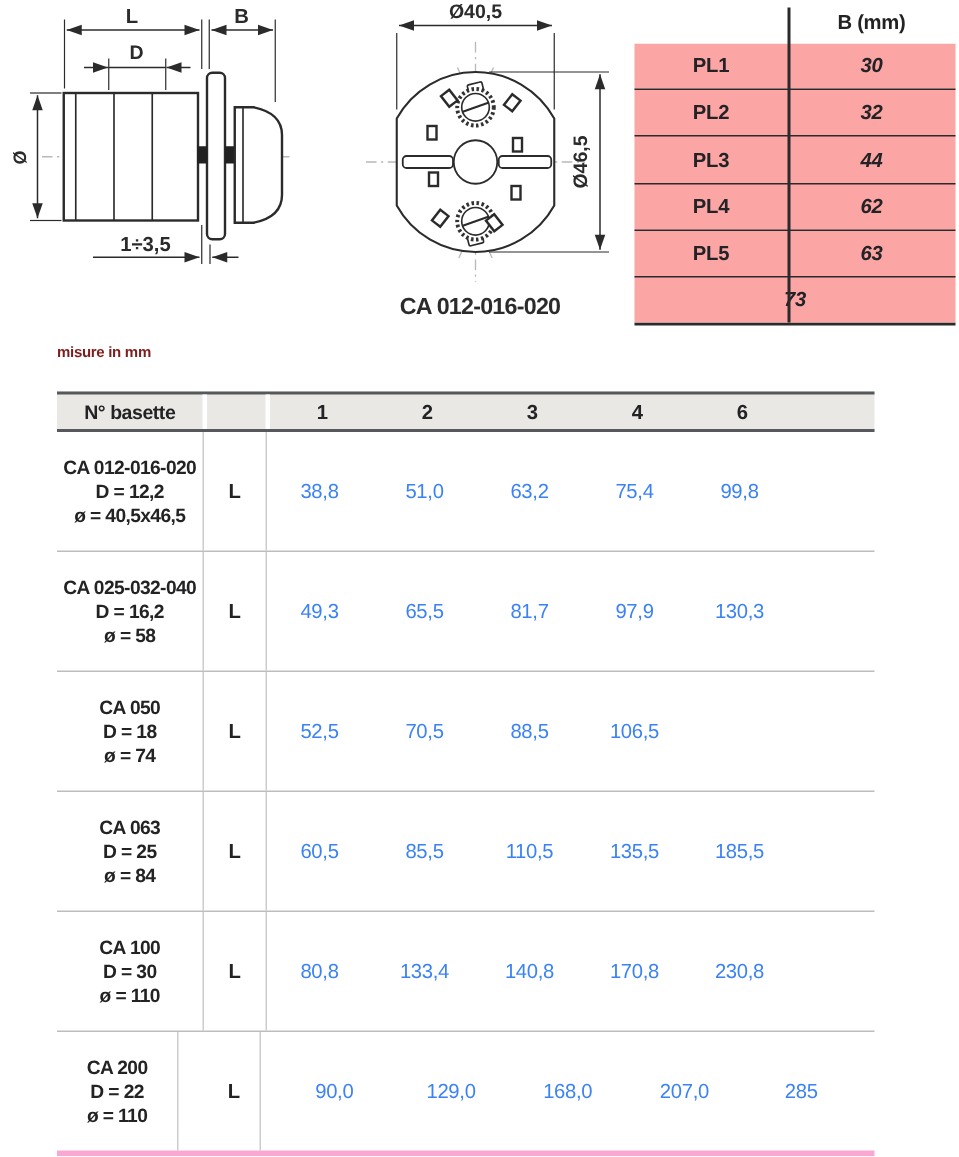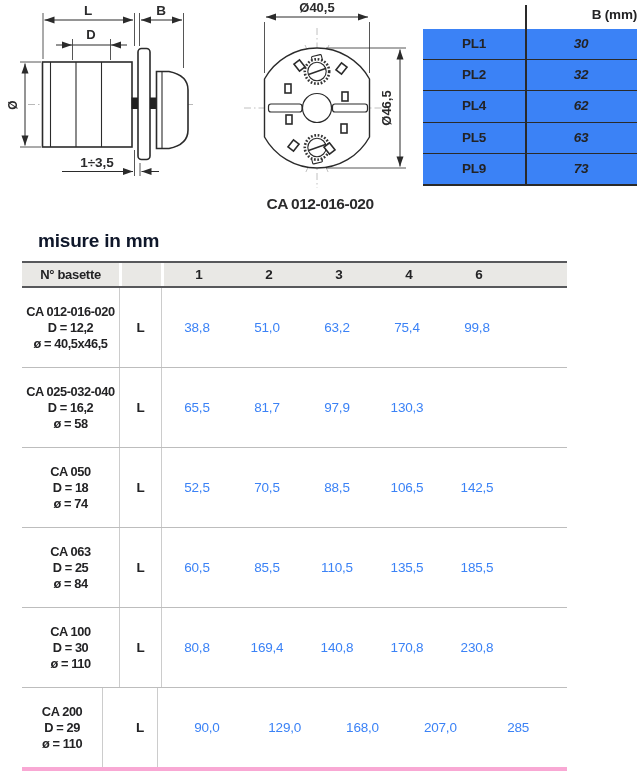--- a/index.html
+++ b/index.html
@@ -4,31 +4,31 @@
 <style>
   html,body{margin:0;padding:0;background:#fff;}
   .page{position:relative;width:639px;height:771px;background:#ffffff;overflow:hidden;
         font-family:"Liberation Sans","DejaVu Sans",sans-serif;color:#2d2d2f;}
   svg text{font-family:"Liberation Sans","DejaVu Sans",sans-serif;fill:#2b2b2c;}
 
   
   .b-table{position:absolute;left:423px;top:2px;width:214px;border-bottom:2px solid #2a2a2a;}
   .b-table::before{content:'';position:absolute;left:102px;top:3px;bottom:0;width:1.6px;background:#2a2a2a;z-index:3;}
   .bt-header{position:relative;height:27px;background:#fff;}
-  .bt-h{position:absolute;left:102px;width:112px;top:5px;text-align:right;font-weight:bold;font-size:13.5px;letter-spacing:-0.2px;color:#232325;}
-  .bt-row{display:flex;height:30.2px;background:#3b82f6;}
+  .bt-h{position:absolute;left:102px;width:112px;top:5px;text-align:center;font-weight:bold;font-size:13.5px;letter-spacing:-0.2px;color:#232325;}
+  .bt-row{display:flex;height:30.2px;background:#fca5a5;align-items:flex-end;}
   .bt-row + .bt-row{border-top:1.6px solid #2a2a2a;}
   .bt-c1{width:102px;text-align:center;font-weight:bold;font-size:13.5px;line-height:30px;letter-spacing:-0.2px;color:#232325;}
   .bt-c2{flex:1;text-align:center;font-weight:bold;font-size:13.5px;line-height:30px;letter-spacing:-0.2px;color:#232325;font-style:italic;}
 
   
-  .note{position:absolute;left:38px;top:230px;font-weight:bold;font-size:19px;letter-spacing:-0.2px;color:#0f172a;}
+  .note{position:absolute;left:38px;top:230px;font-weight:bold;font-size:10px;letter-spacing:-0.2px;color:#7f1d1d;}
 
   
-  .main-table{position:absolute;left:22px;top:261px;width:545px;}
+  .main-table{position:absolute;left:38px;top:261px;width:545px;}
   .mt-header{display:flex;height:23px;border-top:2.5px solid #57585b;border-bottom:2.5px solid #57585b;background:#e9e8e5;}
   .mh-name{width:97px;text-align:center;font-weight:bold;font-size:13px;line-height:23px;letter-spacing:-0.3px;color:#232325;}
   .mh-gap{width:3px;background:#fff;}
   .mh-l{width:39px;}
   .mh-num{width:70px;text-align:center;font-weight:bold;font-size:13.5px;line-height:23px;color:#232325;}
   .mh-fill{flex:1;}
   .mt-row{display:flex;height:79px;border-bottom:1px solid #bdbdbd;background:#fff;}
   .mt-row.last{border-bottom:4px solid #f9a8d4;gap:20px;}
   .mr-name{width:97px;border-right:1px solid #cccccc;display:flex;flex-direction:column;justify-content:center;align-items:center;text-align:center;}
   .mr-name div{font-weight:bold;font-size:12.8px;line-height:16px;letter-spacing:-0.4px;color:#232325;white-space:nowrap;}
@@ -150,29 +150,32 @@
     </div>
     <div class="bt-row">
       <div class="bt-c1">PL1</div>
       <div class="bt-c2">30</div>
     </div>
     <div class="bt-row">
       <div class="bt-c1">PL2</div>
       <div class="bt-c2">32</div>
     </div>
     <div class="bt-row">
+      <div class="bt-c1">PL3</div>
+      <div class="bt-c2">44</div>
+    </div>
+    <div class="bt-row">
       <div class="bt-c1">PL4</div>
       <div class="bt-c2">62</div>
     </div>
     <div class="bt-row">
       <div class="bt-c1">PL5</div>
       <div class="bt-c2">63</div>
     </div>
     <div class="bt-row">
-      <div class="bt-c1">PL9</div>
       <div class="bt-c2">73</div>
     </div>
   </div>
 
   <div class="note">misure in mm</div>
 
   <div class="main-table">
     <div class="mt-header">
       <div class="mh-name">N° basette</div>
       <div class="mh-gap"></div>
@@ -201,39 +204,39 @@
       <div class="mr-fill"></div>
     </div>
 
     <div class="mt-row">
       <div class="mr-name">
         <div>CA 025-032-040</div>
         <div>D = 16,2</div>
         <div>ø = 58</div>
       </div>
       <div class="mr-l">L</div>
+      <div class="mr-val">49,3</div>
       <div class="mr-val">65,5</div>
       <div class="mr-val">81,7</div>
       <div class="mr-val">97,9</div>
       <div class="mr-val">130,3</div>
       <div class="mr-fill"></div>
     </div>
 
     <div class="mt-row">
       <div class="mr-name">
         <div>CA 050</div>
         <div>D = 18</div>
         <div>ø = 74</div>
       </div>
       <div class="mr-l">L</div>
       <div class="mr-val">52,5</div>
       <div class="mr-val">70,5</div>
       <div class="mr-val">88,5</div>
       <div class="mr-val">106,5</div>
-      <div class="mr-val">142,5</div>
       <div class="mr-fill"></div>
     </div>
 
     <div class="mt-row">
       <div class="mr-name">
         <div>CA 063</div>
         <div>D = 25</div>
         <div>ø = 84</div>
       </div>
       <div class="mr-l">L</div>
@@ -246,31 +249,31 @@
     </div>
 
     <div class="mt-row">
       <div class="mr-name">
         <div>CA 100</div>
         <div>D = 30</div>
         <div>ø = 110</div>
       </div>
       <div class="mr-l">L</div>
       <div class="mr-val">80,8</div>
-      <div class="mr-val">169,4</div>
+      <div class="mr-val">133,4</div>
       <div class="mr-val">140,8</div>
       <div class="mr-val">170,8</div>
       <div class="mr-val">230,8</div>
       <div class="mr-fill"></div>
     </div>
 
     <div class="mt-row last">
       <div class="mr-name">
         <div>CA 200</div>
-        <div>D = 29</div>
+        <div>D = 22</div>
         <div>ø = 110</div>
       </div>
       <div class="mr-l">L</div>
       <div class="mr-val">90,0</div>
       <div class="mr-val">129,0</div>
       <div class="mr-val">168,0</div>
       <div class="mr-val">207,0</div>
       <div class="mr-val">285</div>
       <div class="mr-fill"></div>
     </div>

